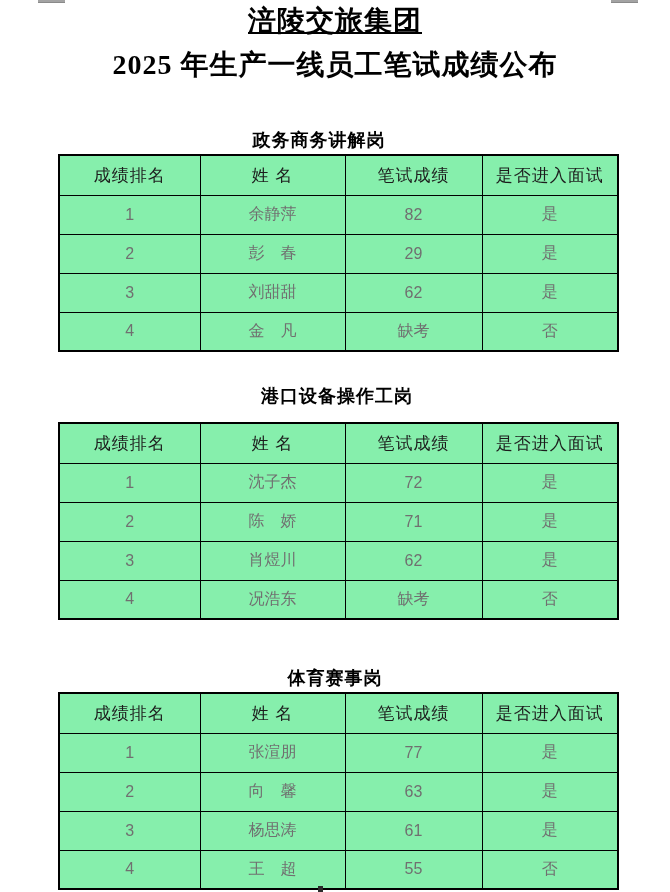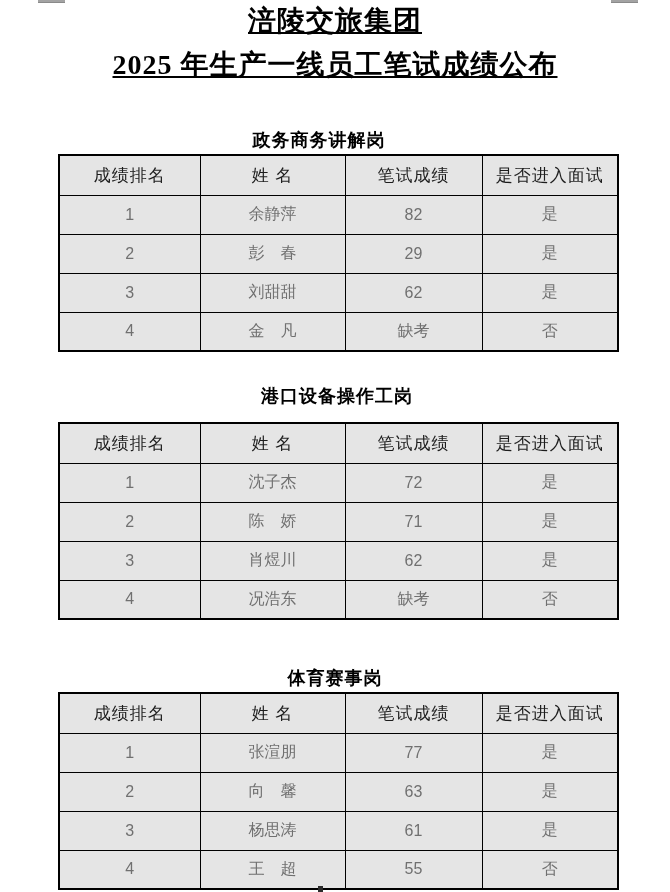--- a/index.html
+++ b/index.html
@@ -15,21 +15,21 @@
     left: 0; width: 670px;
     text-align: center;
     font-family: "Liberation Serif", serif;
     font-weight: bold;
     font-size: 28px;
     color: #000000;
     letter-spacing: 1px;
     white-space: nowrap;
   }
   .doc-title.line1 { top: 2px; text-decoration: underline; }
-  .doc-title.line2 { top: 46px; text-decoration: underline; }
+  .doc-title.line2 { top: 46px; }
 
   .section-title {
     position: absolute;
     left: 0; width: 638px;
     text-align: center;
     font-family: "Liberation Sans", sans-serif;
     font-weight: bold;
     font-size: 18px;
     color: #000000;
     letter-spacing: 1px;
@@ -39,21 +39,21 @@
   #s2-title { top: 384px; padding-left: 36px; }
   #s3-title { top: 666px; margin-left: 16px; }
 
   .score-table {
     position: absolute;
     left: 58px;
     width: 559px;
     border-collapse: collapse;
     table-layout: fixed;
     border: 2px solid #000000;
-    background: #e5e5e5;
+    background: #86efac;
   }
   #s1-table { top: 154px; }
   #s2-table { top: 422px; }
   #s3-table { top: 692px; }
 
   .score-table col.c1 { width: 141px; }
   .score-table col.c2 { width: 145px; }
   .score-table col.c3 { width: 137px; }
   .score-table col.c4 { width: 136px; }
 

